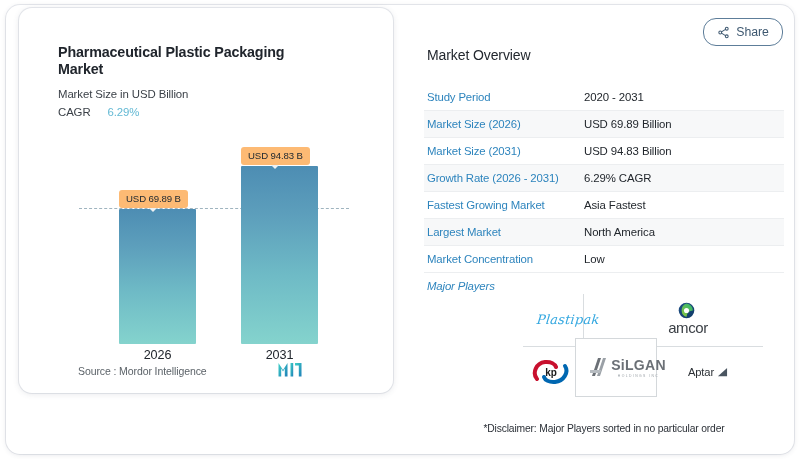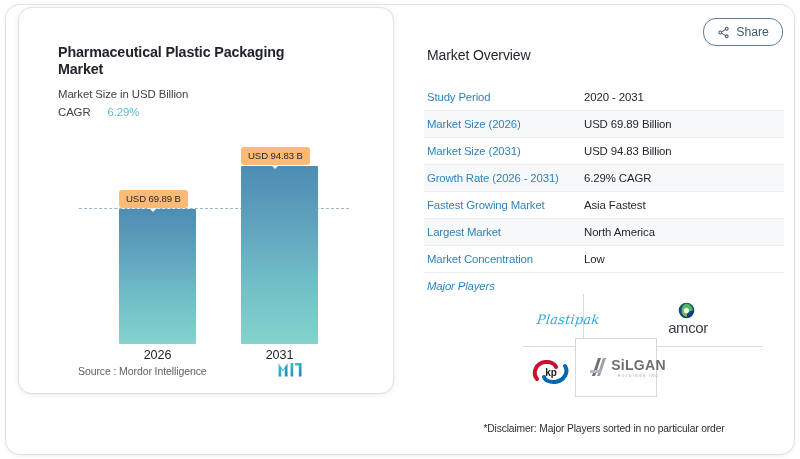--- a/index.html
+++ b/index.html
@@ -398,17 +398,23 @@
         <path d="M2 18 L8 0 L11 0 L5 18 Z" fill="#6b7076"></path>
         <path d="M7 18 L13 0 L16 0 L10 18 Z" fill="#9aa0a6"></path>
         <path d="M0 12 L11 12 L10 15 L0 15 Z" fill="#b7bcc1"></path>
       </svg>
       <div>
         <div class="silgan-word">SiLGAN</div>
         <div class="silgan-sub">HOLDINGS INC</div>
       </div>
     </div>
 
+    <div class="logo-slot slot-aptar">
+      <span class="aptar-word">Aptar</span>
+      <svg width="11" height="11" viewBox="0 0 12 12" style="margin-left:3px">
+        <path d="M11 1 L11 10 L1 10 Z" fill="#4a5560"></path>
+      </svg>
+    </div>
   </div>
 
   <div class="disclaimer">*Disclaimer: Major Players sorted in no particular order</div>
 
 </div>
 
 </body></html>

